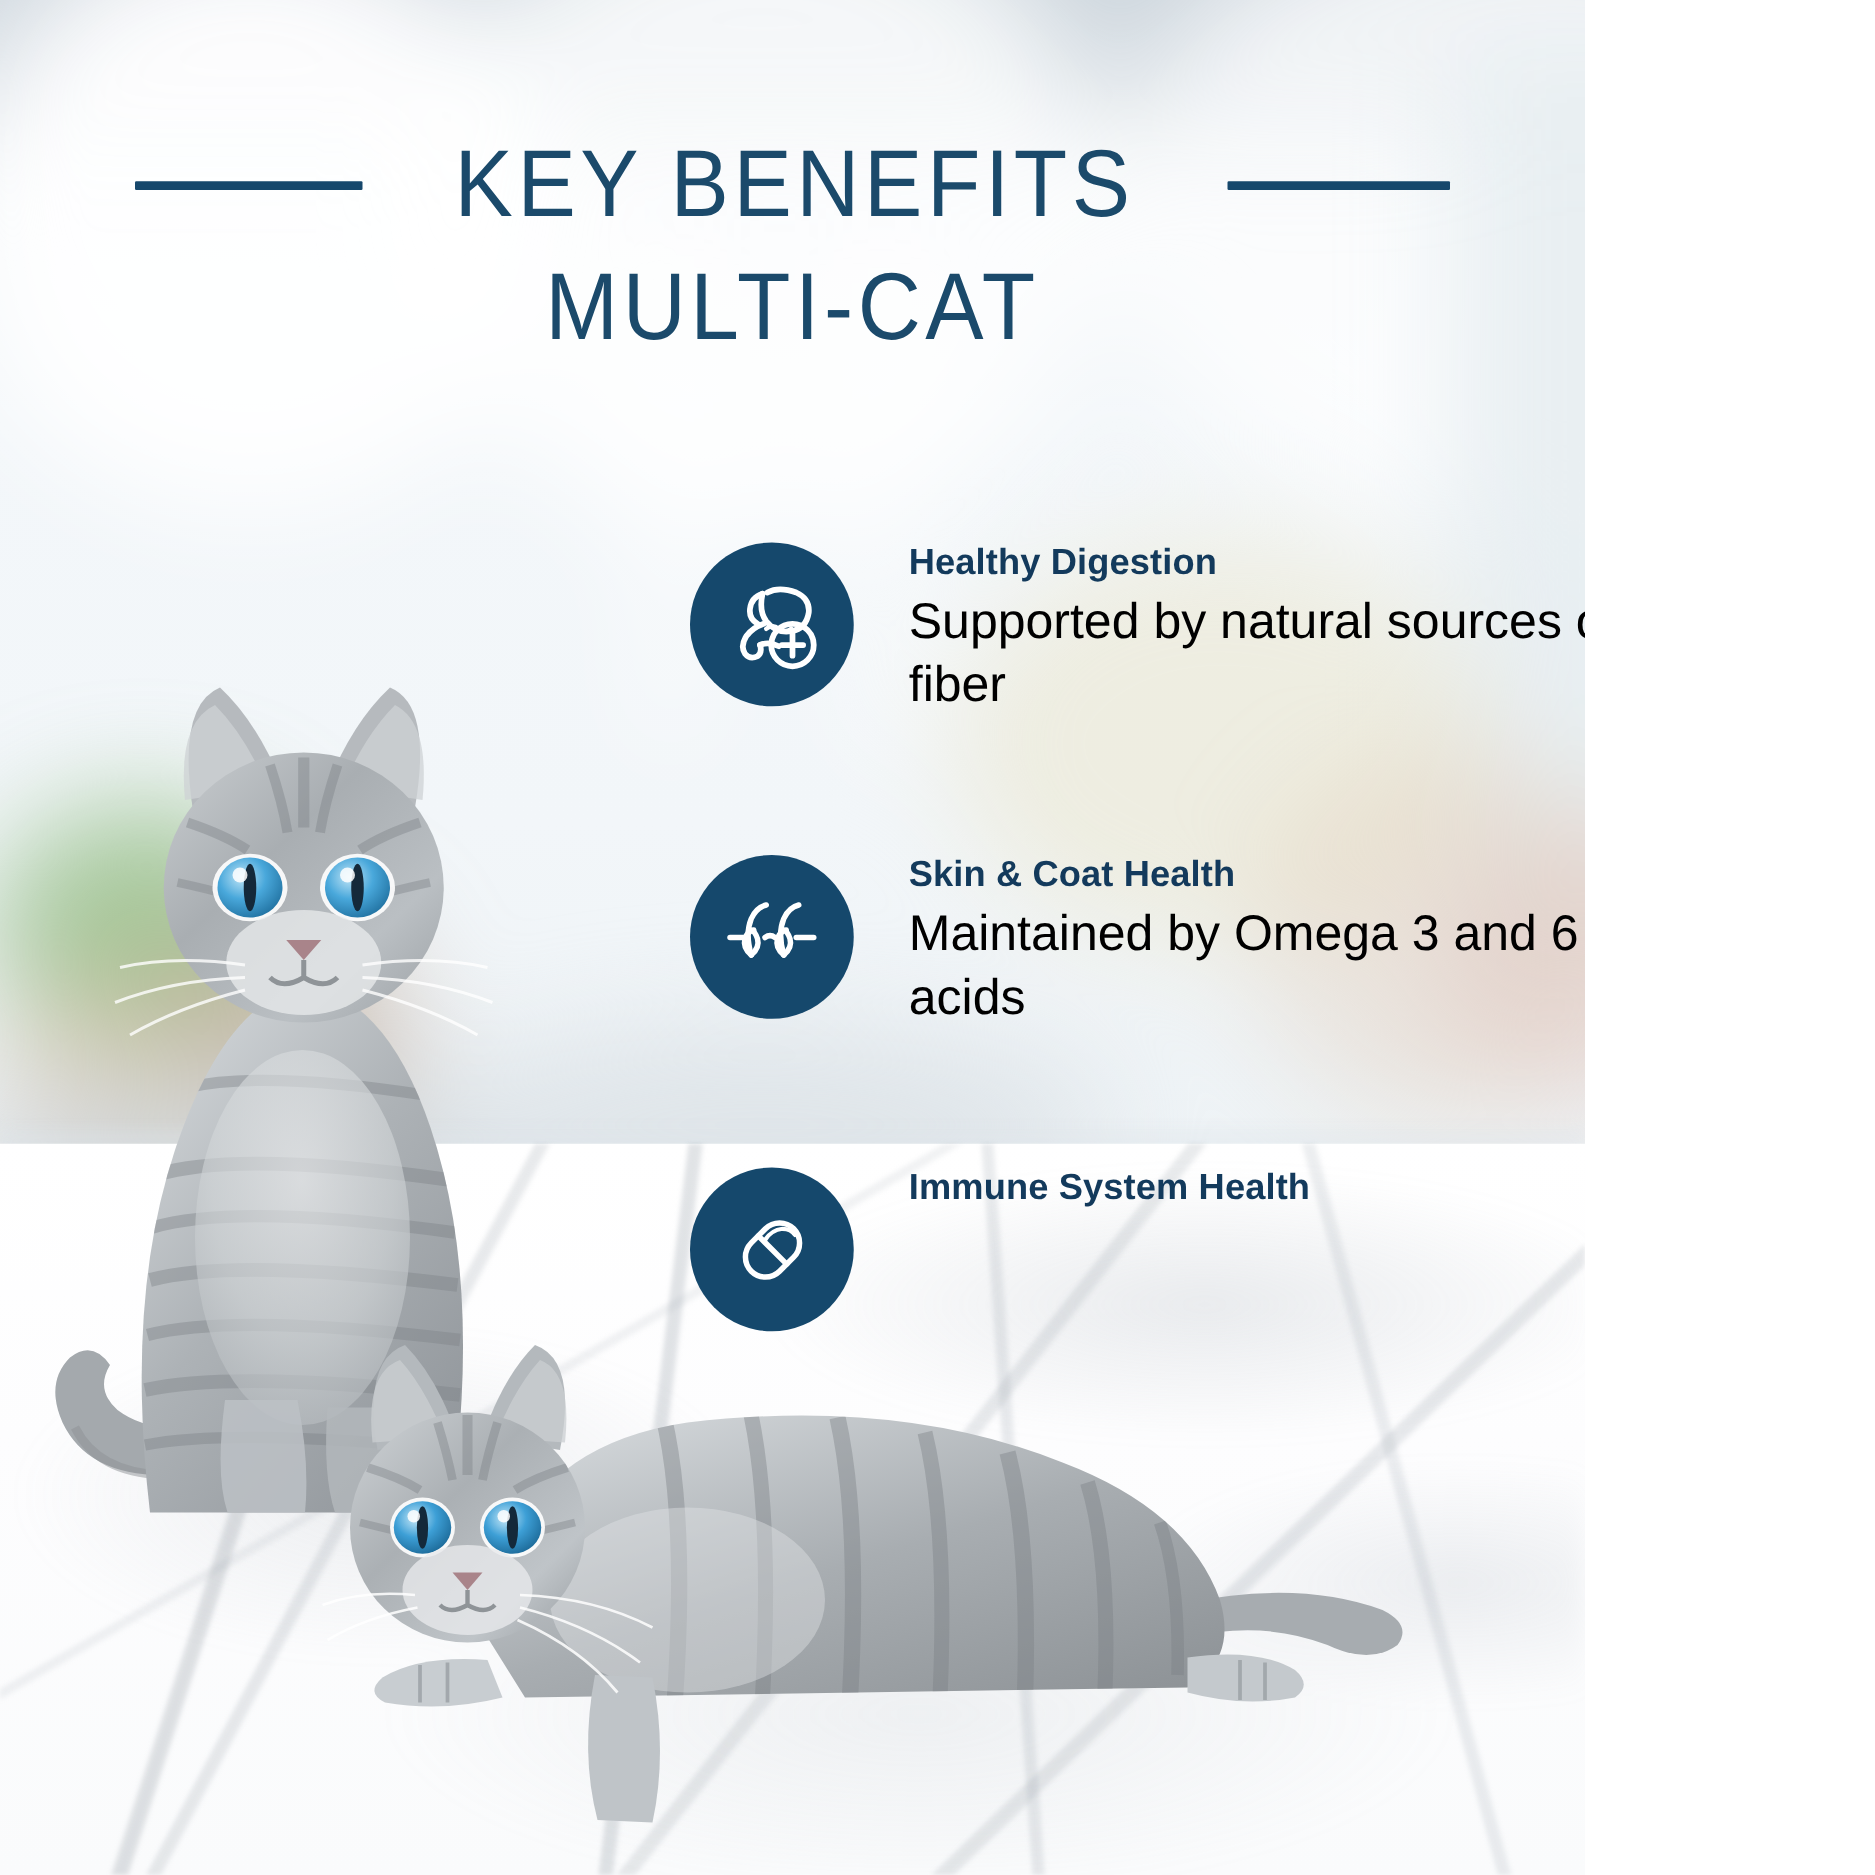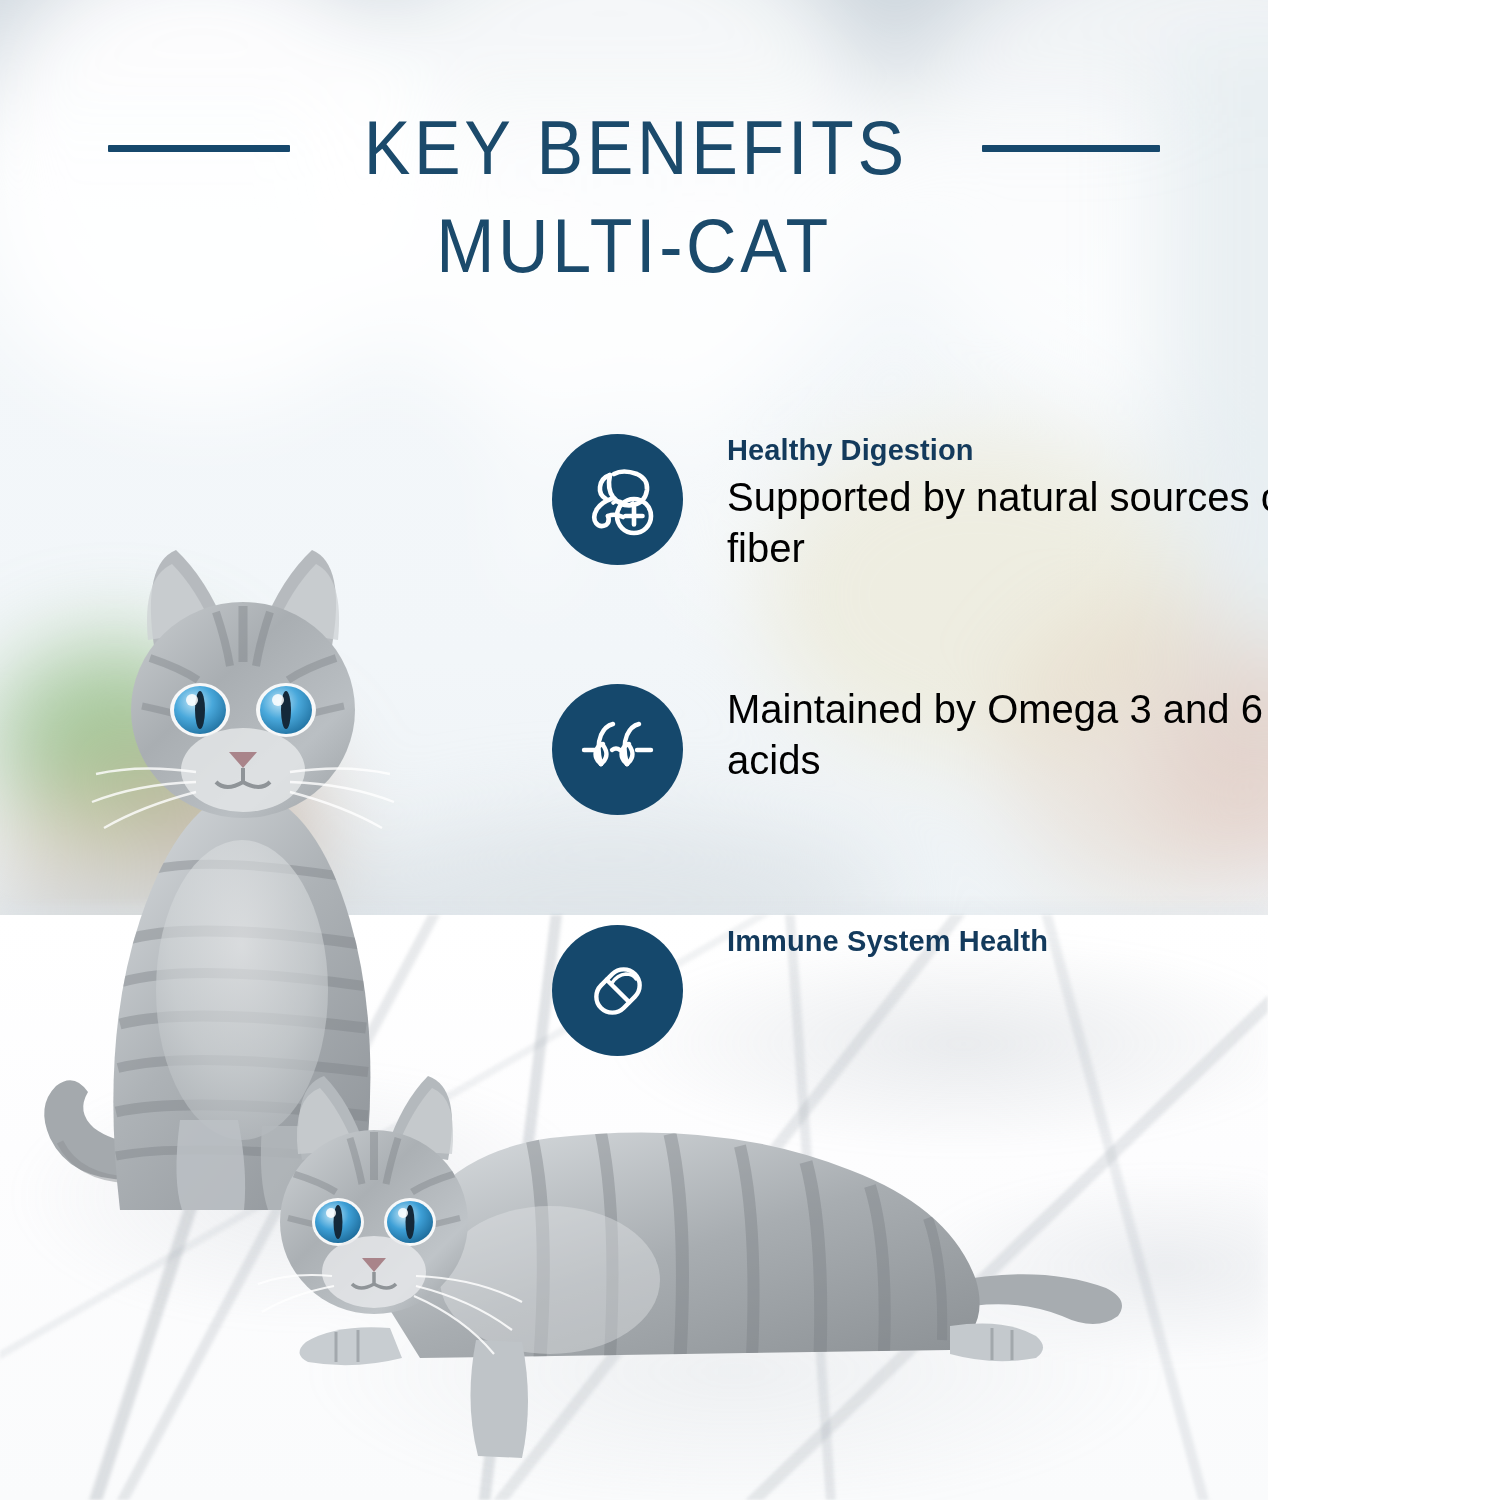--- a/index.html
+++ b/index.html
@@ -414,20 +414,21 @@
           <path d="M24 55 Q19 38 24 26 Q28 17 36 15"></path>
           <path d="M24 55 Q17 49 19 42 Q21 36 26 35"></path>
           <path d="M24 55 Q31 49 29 42 Q27 36 24 35"></path>
 
           <path d="M50 55 Q45 38 50 26 Q54 17 62 15"></path>
           <path d="M50 55 Q43 49 45 42 Q47 36 52 35"></path>
           <path d="M50 55 Q57 49 55 42 Q53 36 50 35"></path>
         </svg>
       </div>
       <div class="b-text">
+        <div class="b-title">Skin &amp; Coat Health</div>
         <div class="b-body">Maintained by Omega 3 and 6 fatty acids</div>
       </div>
     </div>
 
     <div class="benefit">
       <div class="icon-circle">
         <svg width="82" height="82" viewBox="0 0 82 82" fill="none" stroke="#ffffff" stroke-width="4.4" stroke-linecap="round" stroke-linejoin="round">
 
           <g transform="rotate(-45 41 41)">
             <rect x="17" y="25" width="48" height="32" rx="16" ry="16"></rect>

